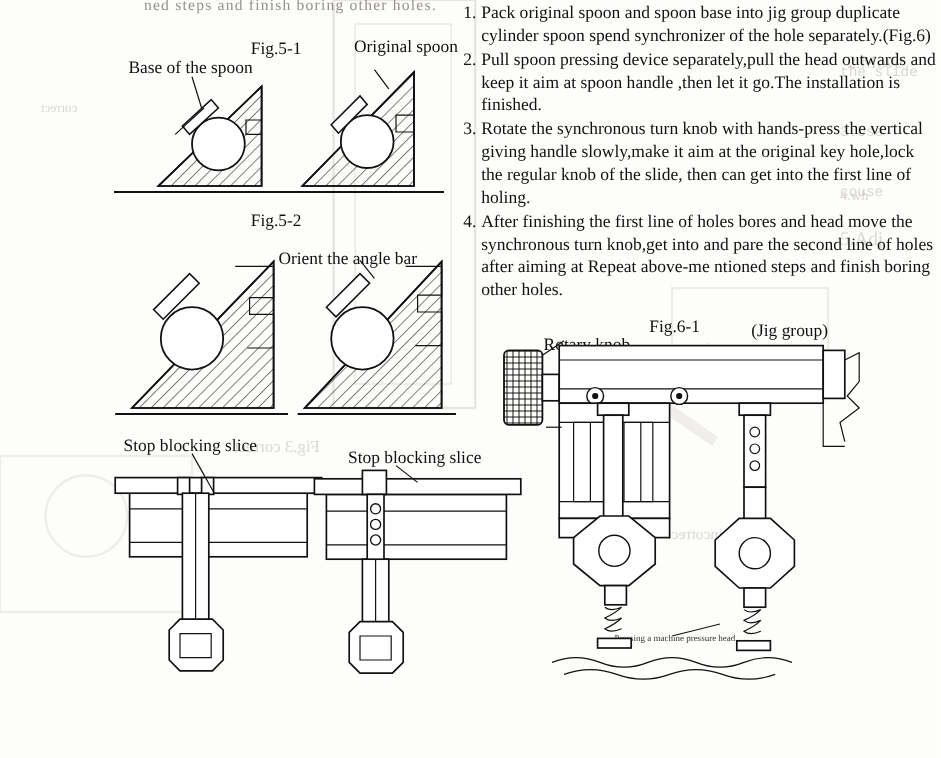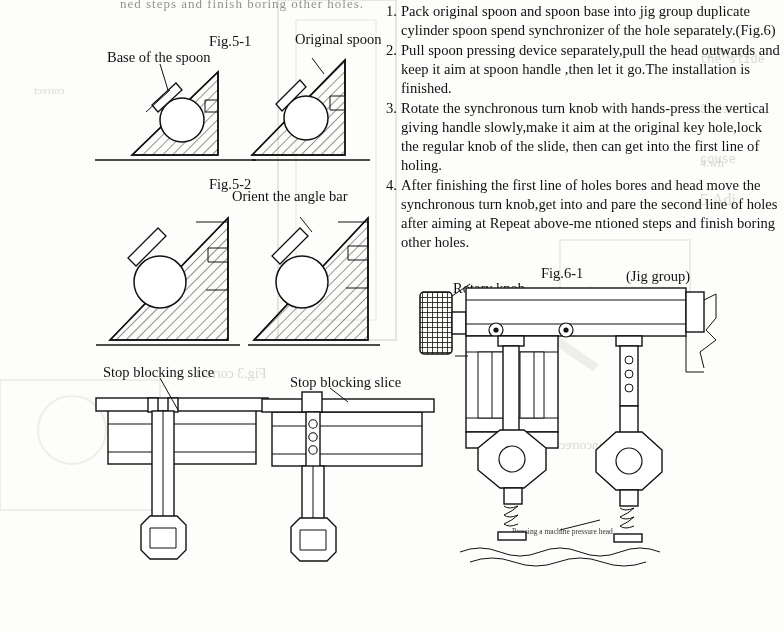--- a/index.html
+++ b/index.html
@@ -214,21 +214,21 @@
       <path d="M252,155 L345,155 L345,60 Z" class="outline"></path>
       <path d="M345,60 L345,96 L330,96 L330,110 L345,110" class="thin"></path>
       <circle cx="306" cy="118" r="22" fill="#fff" stroke="#111" stroke-width="1.5"></circle>
       <path d="M276,104 L300,80 L306,87 L282,111 Z" fill="#fff" stroke="#111" stroke-width="1.3"></path>
       <line x1="252" y1="160" x2="370" y2="160" stroke="#111" stroke-width="1.6"></line>
       <path d="M312,58 L324,74" class="leader"></path>
     </g>
   </svg>
 
   <div class="caption" style="left:209px;top:176px;">Fig.5-2</div>
-  <div class="caption" style="left:232px;top:188px;">Orient the angle bar</div>
+  <div class="caption" style="left:232px;top:208px;">Orient the angle bar</div>
 
   <svg width="784" height="632">
     <g>
       <path d="M110,340 L228,340 L228,218 Z" fill="url(#hatch)" stroke="#111" stroke-width="1.4"></path>
       <path d="M110,340 L228,340 L228,218 Z" class="outline"></path>
       <path d="M196,222 L228,222 L228,248 L208,248 L208,262 L228,262 L228,290 L206,290" class="thin"></path>
       <circle cx="160" cy="282" r="26" fill="#fff" stroke="#111" stroke-width="1.5"></circle>
       <path d="M128,258 L158,228 L166,236 L136,266 Z" fill="#fff" stroke="#111" stroke-width="1.3"></path>
       <line x1="96" y1="345" x2="240" y2="345" stroke="#111" stroke-width="1.6"></line>
     </g>

